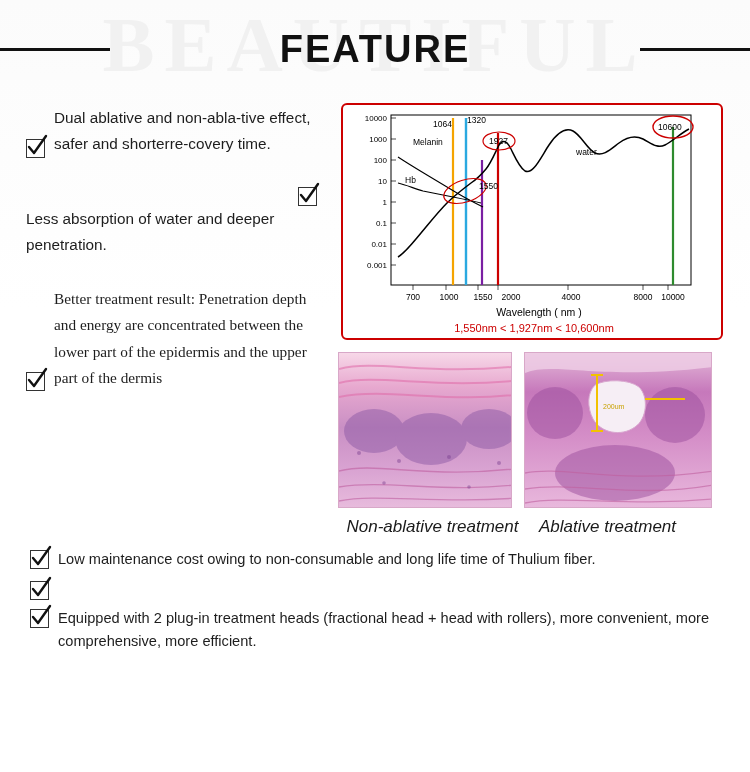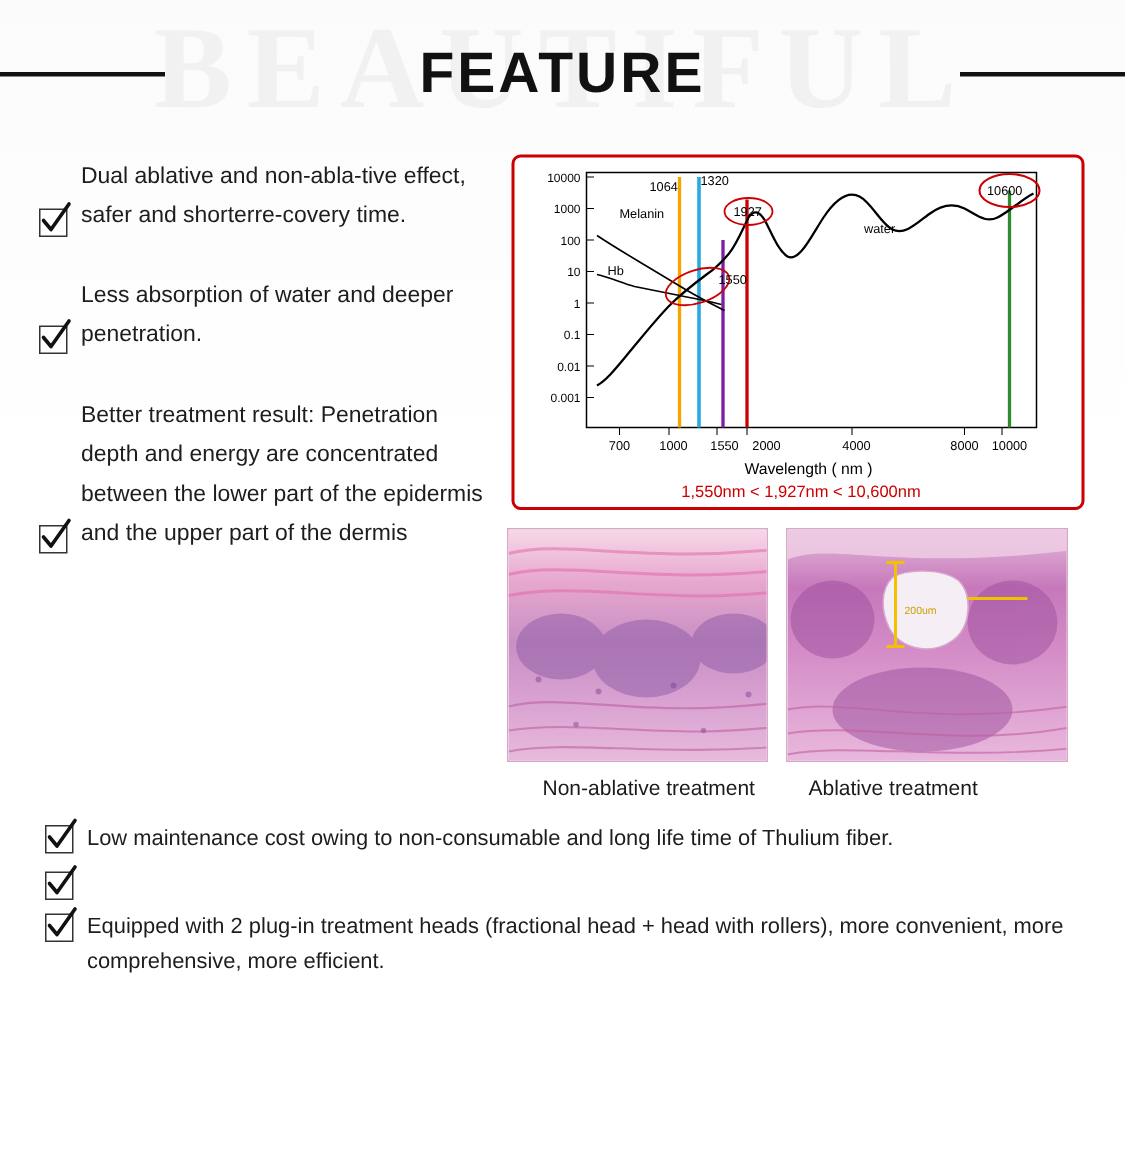--- a/index.html
+++ b/index.html
@@ -107,22 +107,23 @@
     width: 174px; height: 156px;
     position: relative;
     overflow: hidden;
     border: 1px solid #d8a8c8;
   }
   .histo.wide { width: 188px; }
   .cap-row {
     display: flex;
     gap: 12px;
     margin-top: 9px;
-    font-size: 14px;
+    font-size: 17px;
     color: #1a1a1a;
+    font-style: italic;
   }
   .cap-row span:first-child { width: 190px; text-align: center; }
   .cap-row span:last-child { width: 188px; text-align: left; }
   
   .bottom-list {
     position: absolute;
     left: 30px; top: 548px;
     width: 700px;
   }
   .brow {
@@ -148,29 +149,29 @@
 
   <div class="left-col">
     <div class="bullet">
       <div class="chk">
         <svg width="26" height="26" viewBox="0 0 26 26">
             <path d="M5 14 L10 20 L22 3" stroke="#111" stroke-width="2.4" fill="none" stroke-linecap="round" stroke-linejoin="round"></path>
           </svg>
       </div>
       <div class="btext">Dual ablative and non-abla-tive effect, safer and shorterre-covery time.</div>
     </div>
-    <div class="bullet" style="margin-top:6px;">
+    <div class="bullet" style="margin-top:6px;flex-direction:column;">
       <div class="chk">
         <svg width="26" height="26" viewBox="0 0 26 26">
             <path d="M5 14 L10 20 L22 3" stroke="#111" stroke-width="2.4" fill="none" stroke-linecap="round" stroke-linejoin="round"></path>
           </svg>
       </div>
       <div class="btext">Less absorption of water and deeper penetration.</div>
     </div>
-    <div class="bullet" style="margin-top:28px;">
+    <div class="bullet" style="margin-top:28px;font-family:Liberation Serif, serif;">
       <div class="chk">
         <svg width="26" height="26" viewBox="0 0 26 26">
             <path d="M5 14 L10 20 L22 3" stroke="#111" stroke-width="2.4" fill="none" stroke-linecap="round" stroke-linejoin="round"></path>
           </svg>
       </div>
       <div class="btext">Better treatment result: Penetration depth and energy are concentrated between the lower part of the epidermis and the upper part of the dermis</div>
     </div>
   </div>
 
   <div class="chart-panel">

